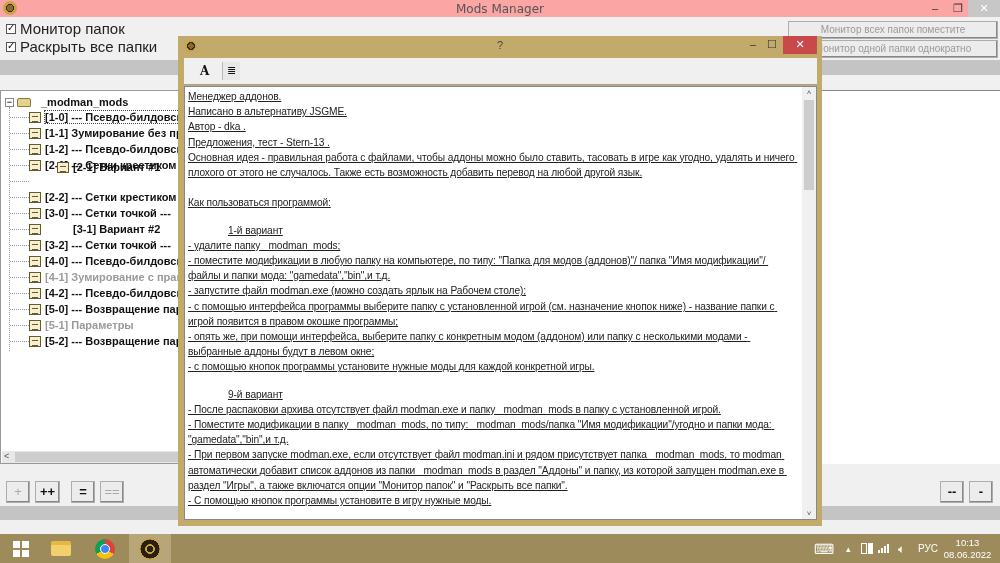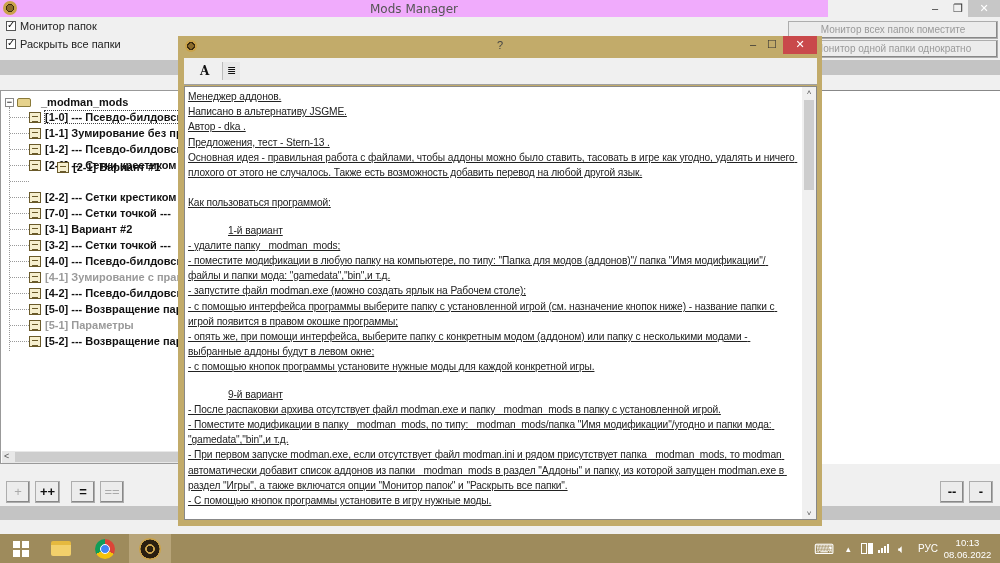--- a/index.html
+++ b/index.html
@@ -1,28 +1,28 @@
 <!DOCTYPE html>
 <html><head>
 <meta charset="utf-8">
 <style>
   * { box-sizing: border-box; margin: 0; padding: 0; }
   html, body { width: 1000px; height: 563px; overflow: hidden; }
   body { font-family: "Liberation Sans", sans-serif; font-size: 11px; color: #111; background: #f0f0f0; position: relative; }
 
   
-  .main-title { position: absolute; left: 0; top: 0; width: 828px; height: 17px; background: #f0abfc; }
+  .main-title { position: absolute; left: 0; top: 0; width: 1000px; height: 17px; background: #fca5a5; }
   .main-title .app-icon { position: absolute; left: 3px; top: 1px; width: 14px; height: 14px; border-radius: 50%; background: radial-gradient(circle, #8a6a2a 30%, #3a2a10 32%, #3a2a10 40%, #c9a24a 42%); }
   .main-title .title { position: absolute; left: 0; right: 0; top: 2px; text-align: center; font-family: "DejaVu Sans", sans-serif; font-size: 12px; color: #555; }
   .win-ctrl { position: absolute; top: 0; height: 17px; width: 26px; text-align: center; font-size: 11px; color: #333; line-height: 16px; }
   .win-min { left: 922px; }
   .win-max { left: 945px; }
   .win-close { left: 968px; width: 32px; background: #c7c7c7; color: #fff; }
 
-  .opt-row { position: absolute; left: 6px; font-size: 11px; color: #222; display: flex; align-items: center; }
+  .opt-row { position: absolute; left: 6px; font-size: 15px; color: #222; display: flex; align-items: center; }
   .cb { width: 10px; height: 10px; border: 1px solid #555; background: #fff; margin-right: 4px; position: relative; }
   .cb::after { content: "✓"; position: absolute; left: 0; top: -3px; font-size: 10px; color: #111; }
 
   .top-btn { position: absolute; left: 788px; width: 210px; height: 18px; border: 1px solid #adadad; background: #ececec; color: #9a9a9a; font-size: 10px; text-align: center; line-height: 16px; box-shadow: inset -1px -1px 0 #888; }
 
   .gray-bar { position: absolute; left: 0; width: 1000px; background: #c4c4c4; }
 
   .tree-panel { position: absolute; left: 0; top: 90px; width: 185px; height: 374px; background: #fff; border: 1px solid #999; overflow: hidden; }
   .right-panel { position: absolute; left: 820px; top: 90px; width: 180px; height: 374px; background: #fff; border-top: 1px solid #888; }
   .tree-root { position: absolute; left: 4px; top: 5px; display: flex; align-items: center; font-weight: bold; font-size: 11px; }
@@ -135,24 +135,24 @@
       <span class="label">[2-1] Вариант #1</span>
     </div>
   <div class="tree-line-h" style="top:106px;"></div>
   <div class="tree-item" style="top:98px;">
       <span class="doc-icon"></span>
       <span class="label">[2-2] --- Сетки крестиком ---</span>
     </div>
   <div class="tree-line-h" style="top:122px;"></div>
   <div class="tree-item" style="top:114px;">
       <span class="doc-icon"></span>
-      <span class="label">[7-0] --- Сетки точкой ---</span>
+      <span class="label">[3-0] --- Сетки точкой ---</span>
     </div>
   <div class="tree-line-h" style="top:138px;"></div>
-  <div class="tree-item" style="top:130px;">
+  <div class="tree-item" style="top:130px;gap:28px;">
       <span class="doc-icon"></span>
       <span class="label">[3-1] Вариант #2</span>
     </div>
   <div class="tree-line-h" style="top:154px;"></div>
   <div class="tree-item" style="top:146px;">
       <span class="doc-icon"></span>
       <span class="label">[3-2] --- Сетки точкой ---</span>
     </div>
   <div class="tree-line-h" style="top:170px;"></div>
   <div class="tree-item" style="top:162px;">

